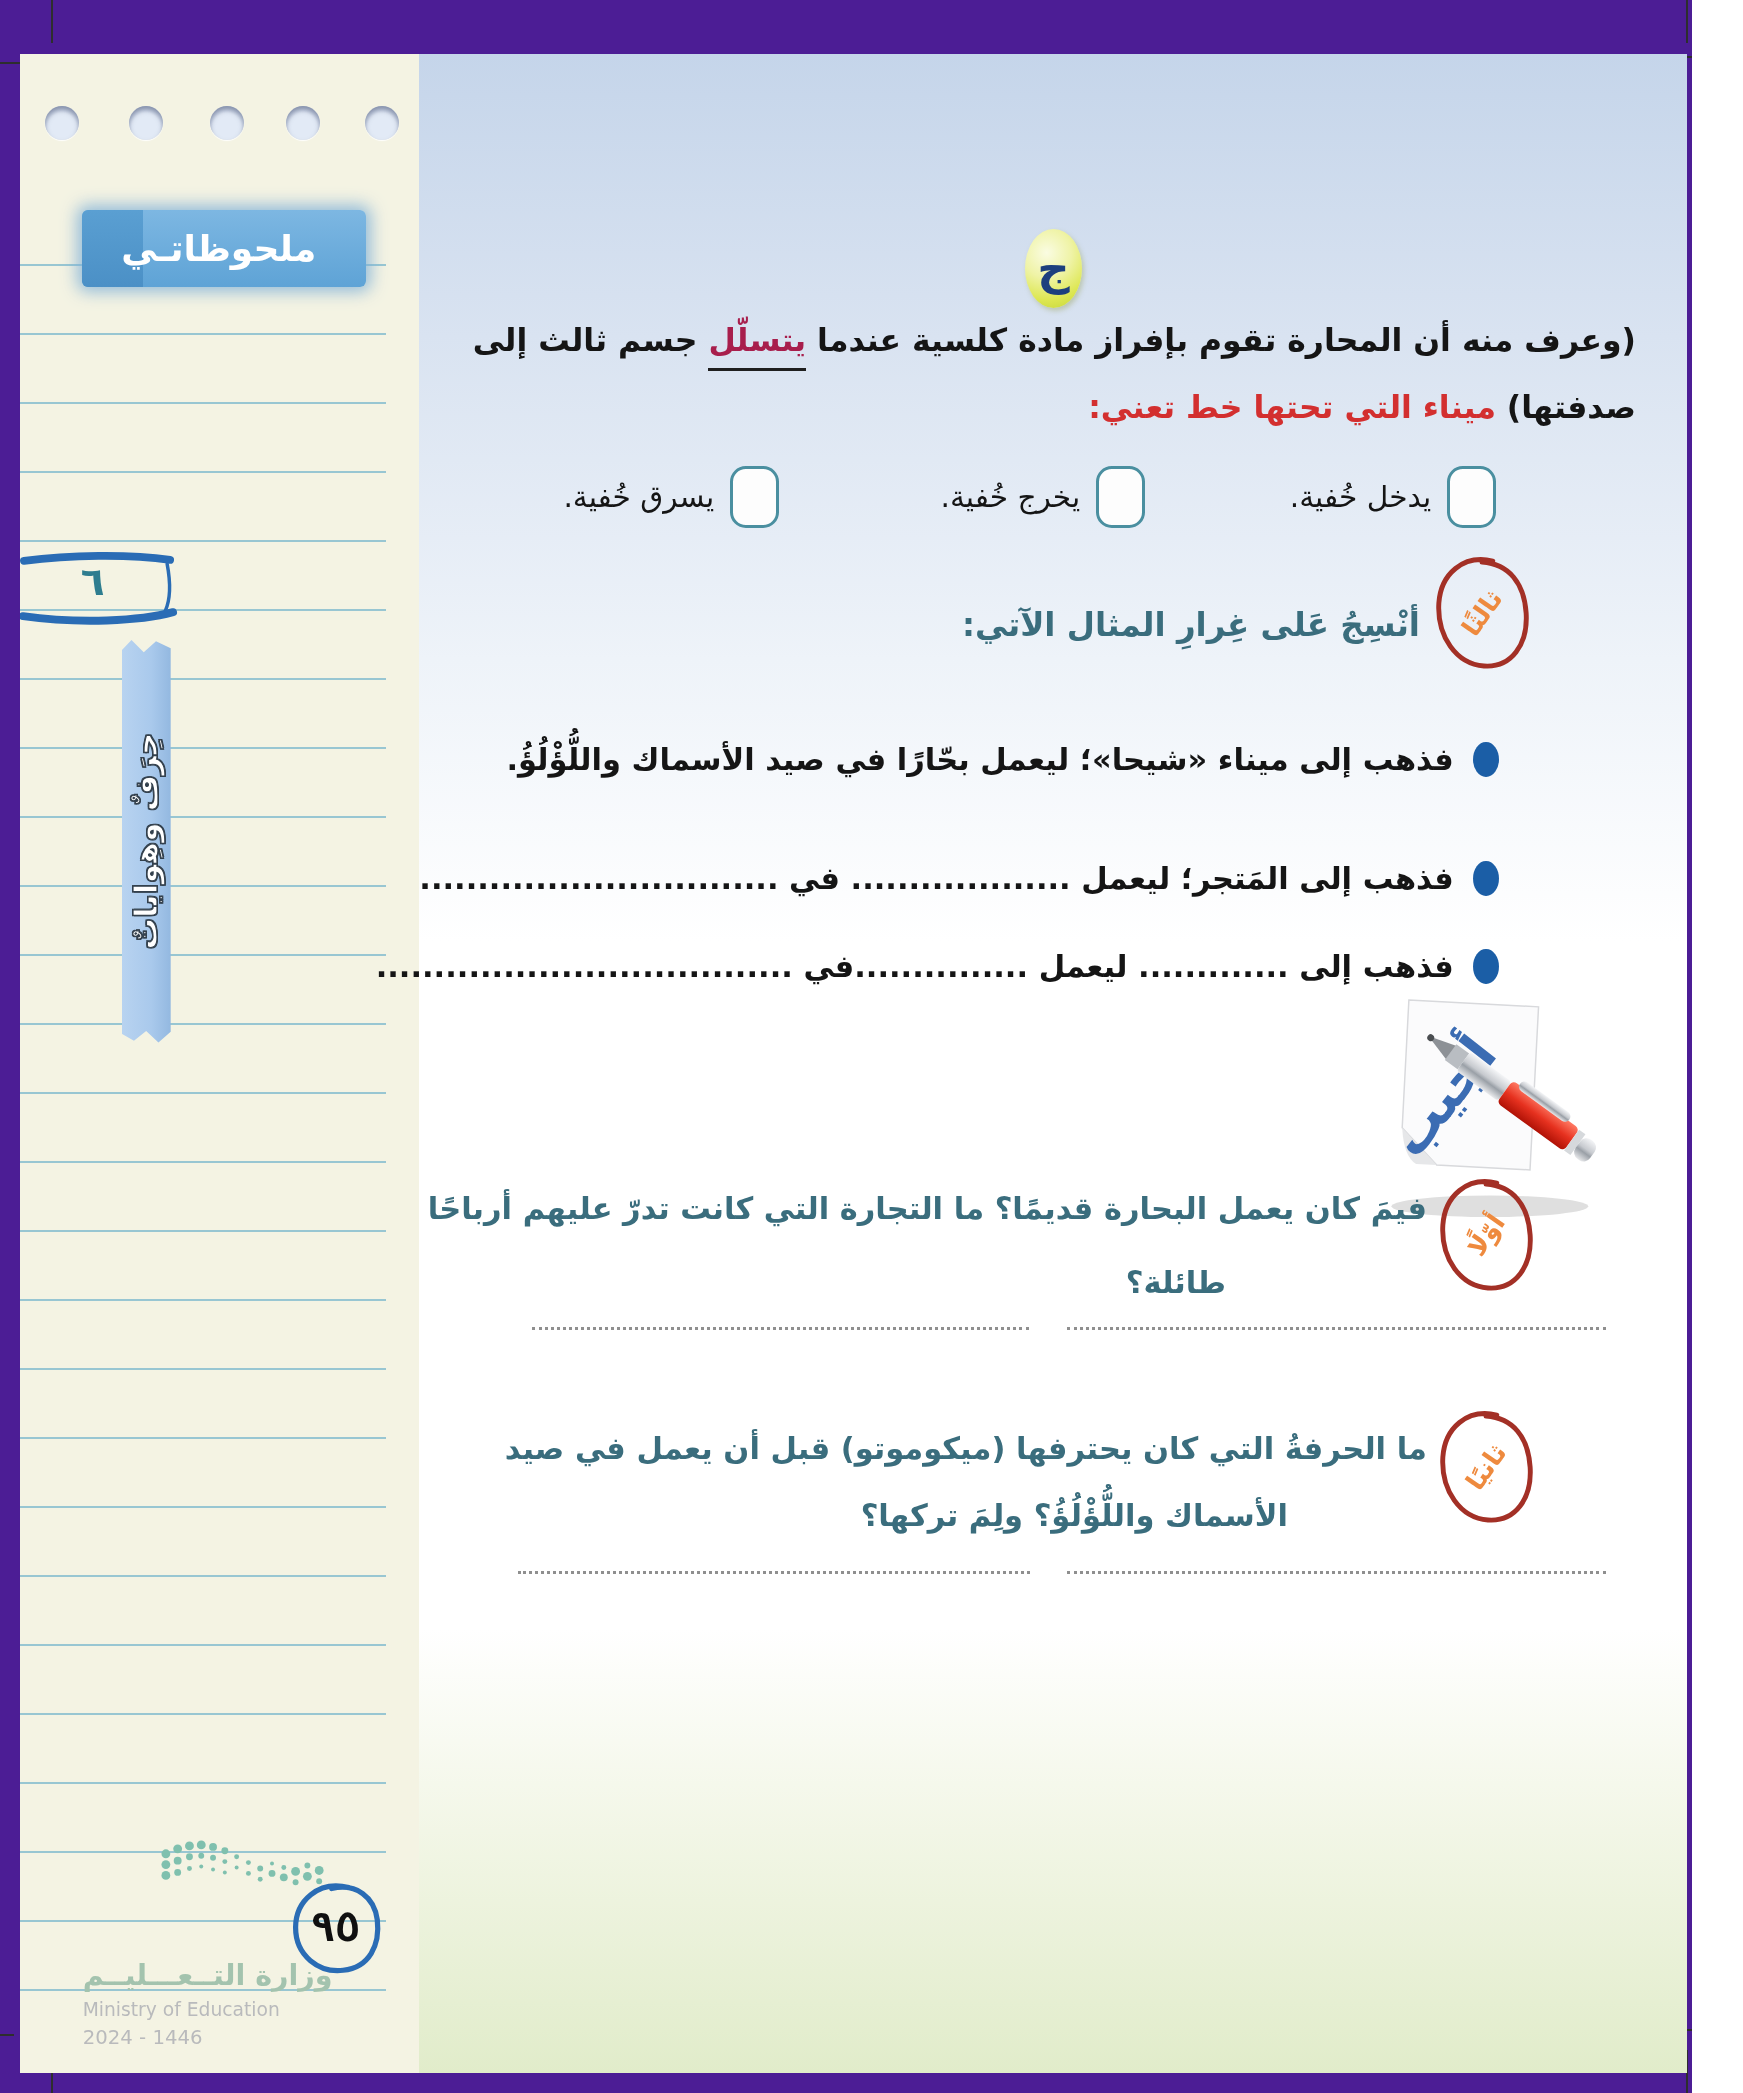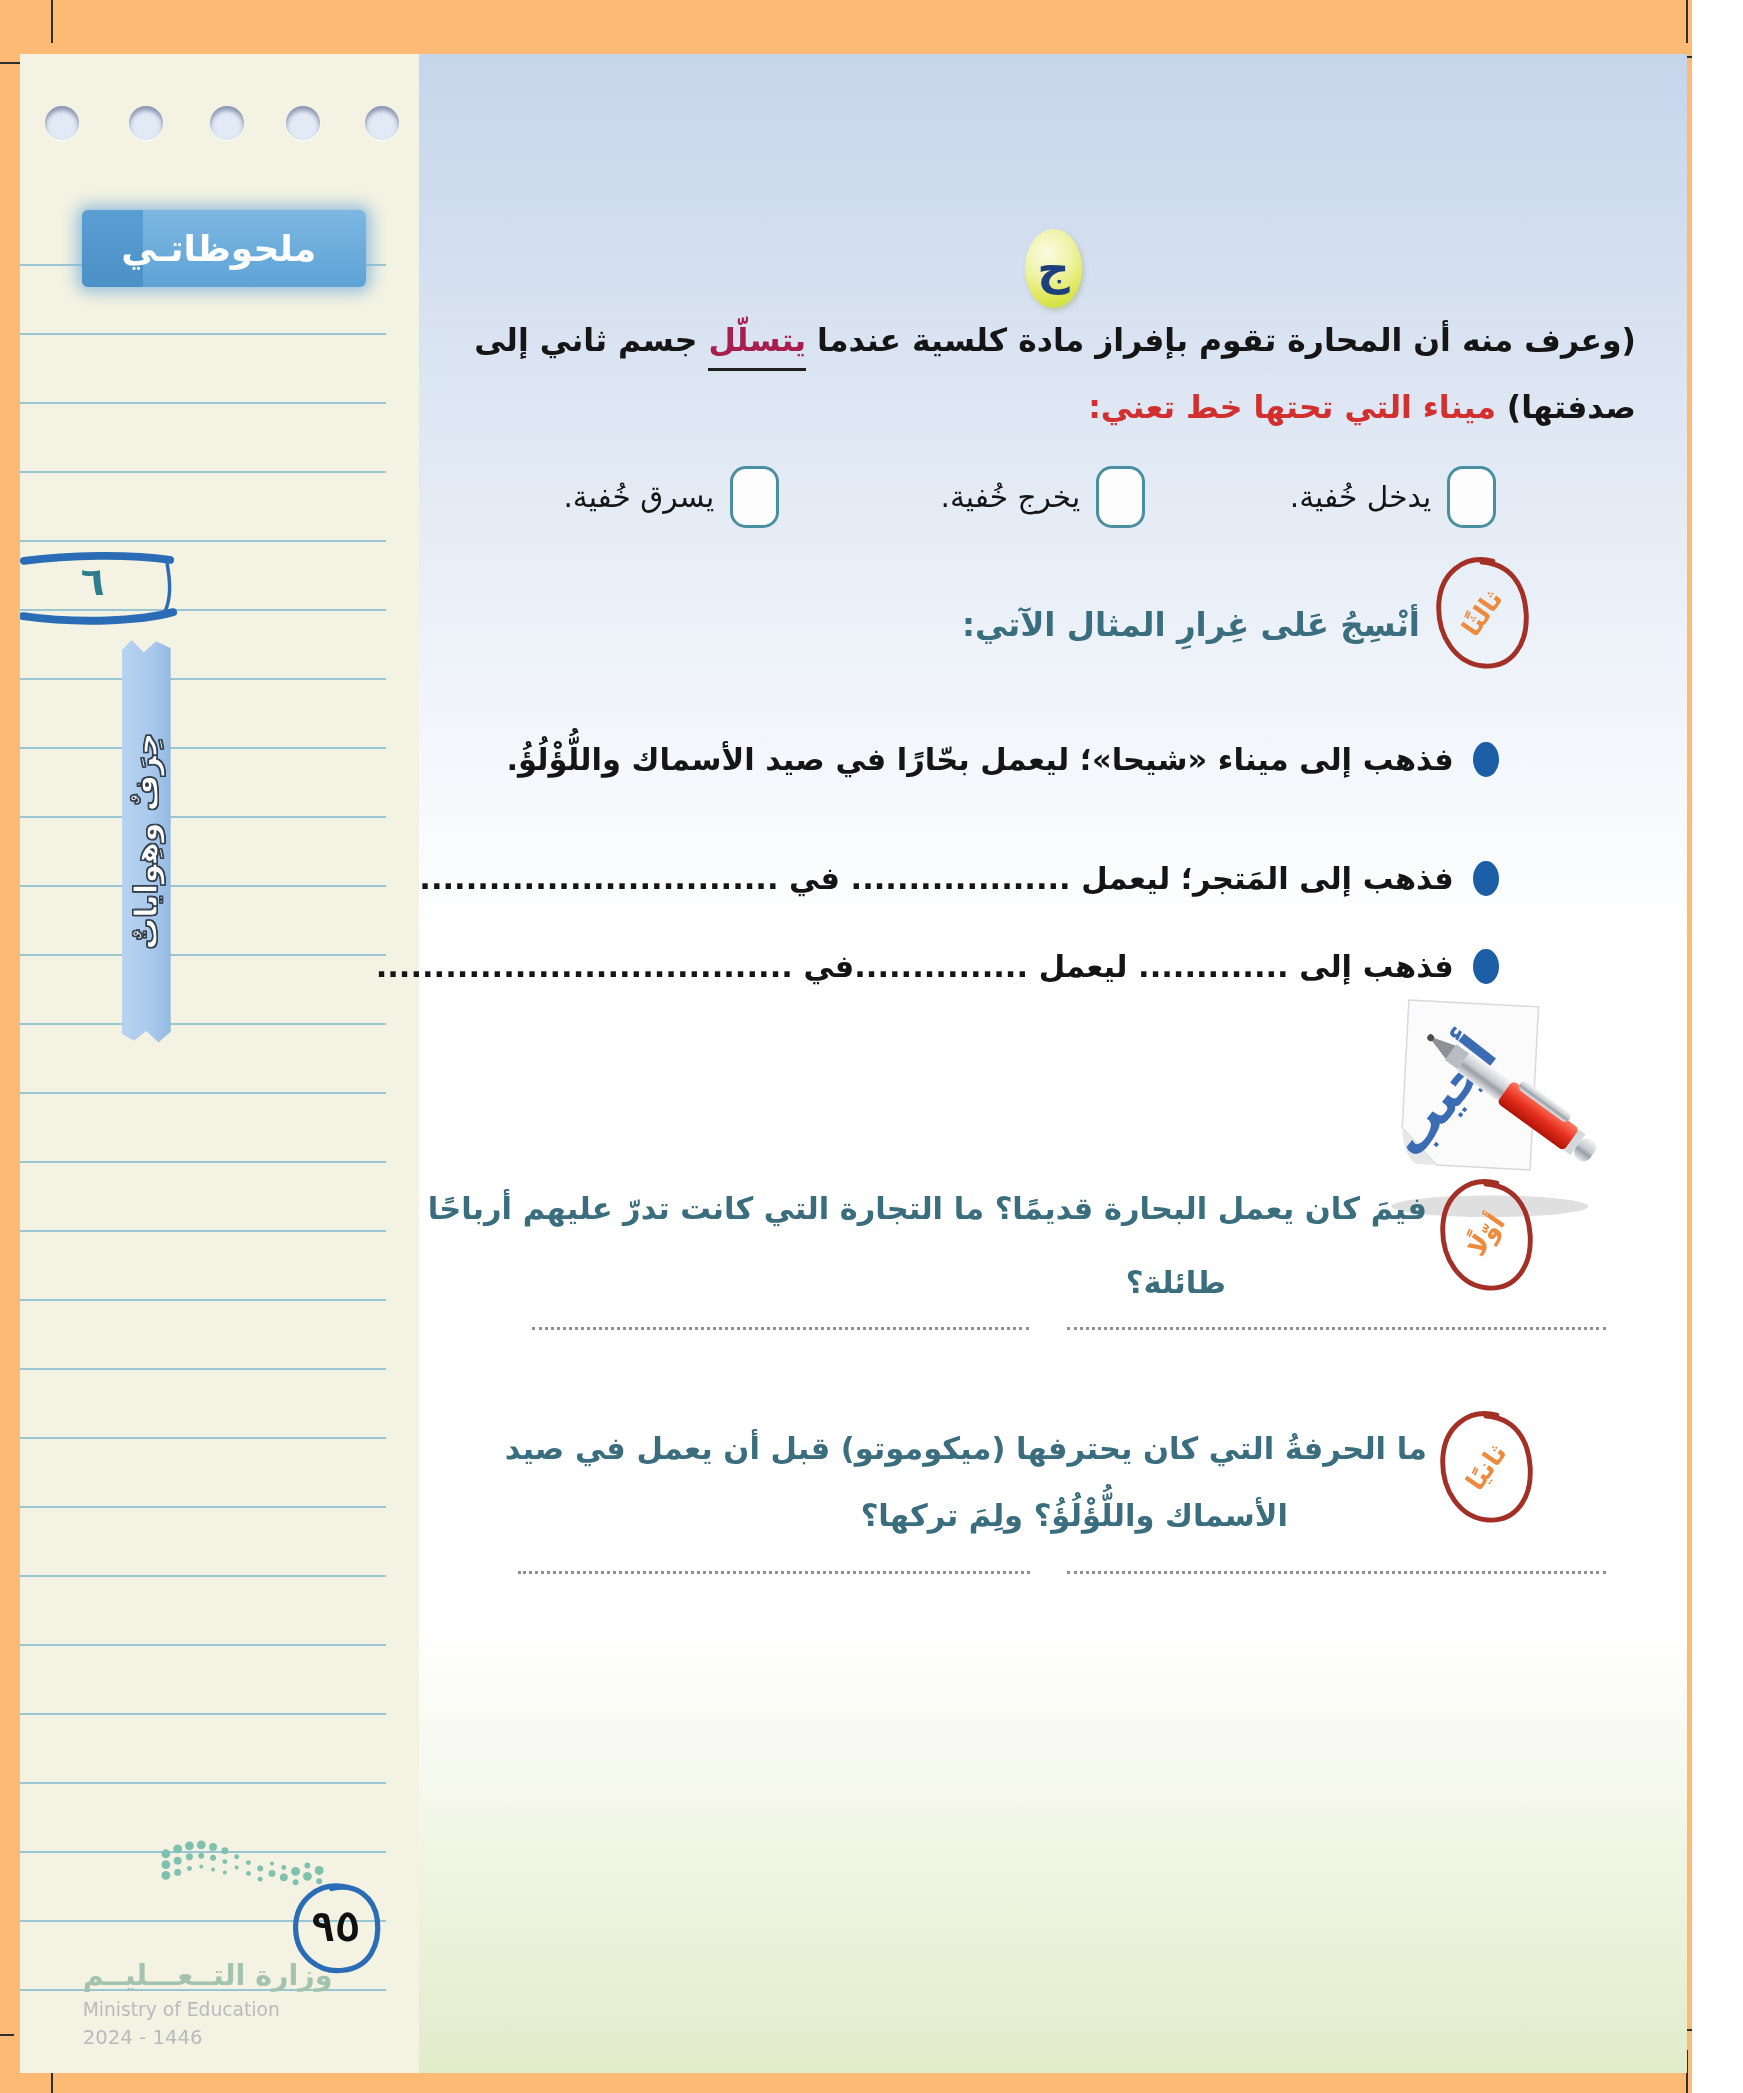--- a/index.html
+++ b/index.html
@@ -1,17 +1,17 @@
 <!DOCTYPE html>
 <html lang="ar"><head>
 <meta charset="utf-8">
 <style>
   html,body{margin:0;padding:0;background:#fff;}
   body{font-family:"DejaVu Sans",sans-serif;}
-  .page{position:relative;width:1692px;height:2093px;background:#fdba74;overflow:hidden;}
+  .page{position:relative;width:1692px;height:2093px;background:#4c1d95;overflow:hidden;}
 
   
   .crop{position:absolute;background:#2e2e2e;}
 
   
   .notebook{position:absolute;left:19.7px;top:54px;width:399px;height:2019px;
     background:#f4f3e3;border-right:2px solid #cfcdbb;}
   .rules{position:absolute;left:0;top:210px;width:366px;height:1729px;
     background:repeating-linear-gradient(180deg,#98c6d2 0 2px,transparent 2px 69px);}
   .hole{position:absolute;top:52px;width:34px;height:34px;border-radius:50%;
@@ -172,21 +172,21 @@
       <div class="en">Ministry of Education</div>
       <div class="yr">2024 - 1446</div>
     </div>
   </div>
 
   <div class="main">
 
     <div class="badge-j">ج</div>
 
     <div class="intro-line ar" style="top:268px">
-      <span>(وعرف منه أن المحارة تقوم بإفراز مادة كلسية عندما </span><span class="uword">يتسلّل</span><span> جسم ثاني إلى</span>
+      <span>(وعرف منه أن المحارة تقوم بإفراز مادة كلسية عندما </span><span class="uword">يتسلّل</span><span> جسم ثالث إلى</span>
     </div>
     <div class="intro-line ar" style="top:335px">
       <span>صدفتها) </span><span class="redtxt">ميناء التي تحتها خط تعني:</span>
     </div>
 
     <div class="choice" style="right:191px">
       <span class="box"></span>
       <span class="lbl">يدخل خُفية.</span>
     </div>
     <div class="choice" style="right:542px">

